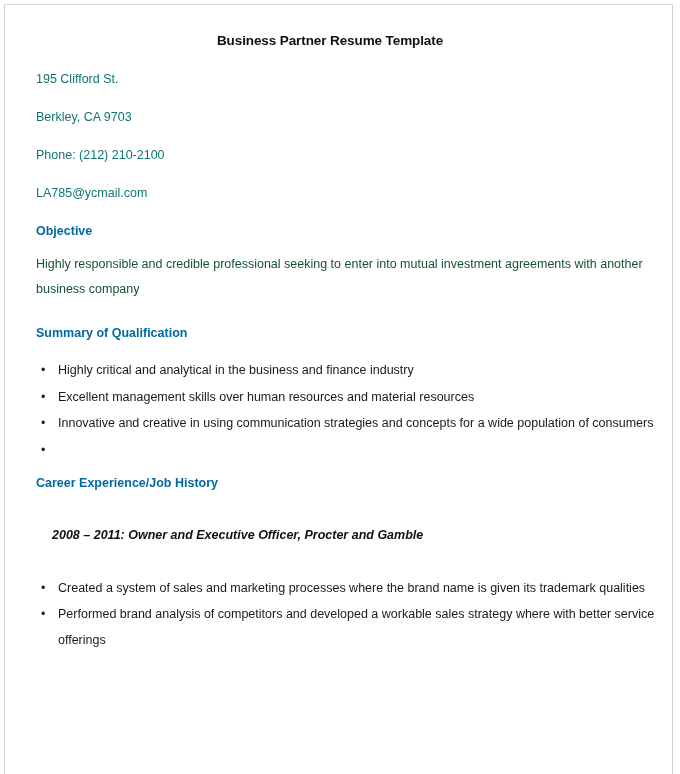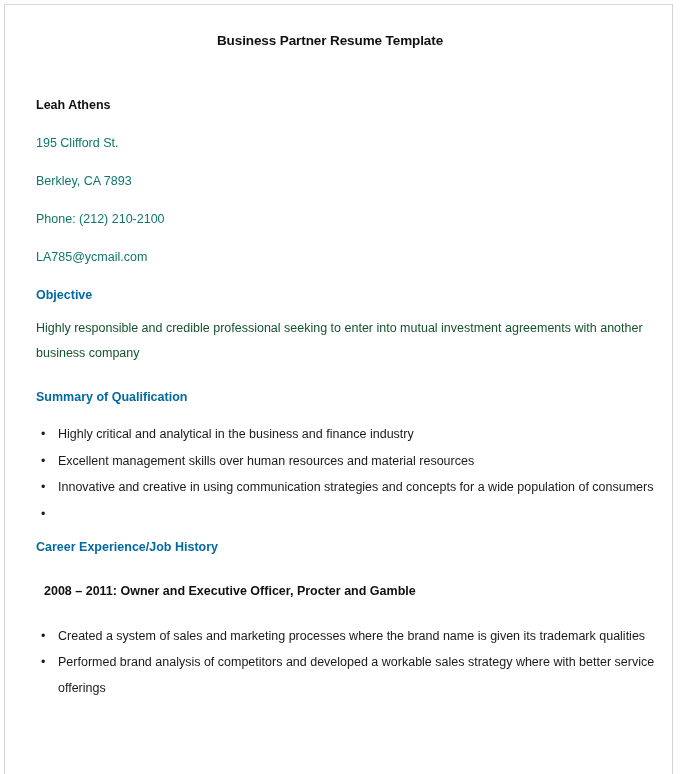--- a/index.html
+++ b/index.html
@@ -110,22 +110,23 @@
     color: #14532d;
     margin: 0;
     padding-top: 14px;
     max-width: 622px;
   }
 
   .job-heading {
     font-size: 12.5px;
     font-weight: bold;
     color: #111111;
-    margin: 8px;
+    margin: 16px;
     padding-top: 22px;
+    font-style: italic;
   }
 
   .bullet-list {
     list-style: none;
     margin: 0;
     padding: 0;
     padding-top: 18px;
   }
 
   .bullet-item {
@@ -155,25 +156,24 @@
   <div class="edge-top"></div>
   <div class="edge-left"></div>
   <div class="edge-right"></div>
 
   <div class="sheet">
 
     <h1 class="doc-title">Business Partner Resume Template</h1>
 
     <div class="content">
 
-      <div class="person-name">Leah Athens</div>
 
       <div class="contact-line">195 Clifford St.</div>
 
-      <div class="contact-line">Berkley, CA 7893</div>
+      <div class="contact-line">Berkley, CA 9703</div>
 
       <div class="contact-line">Phone: (212) 210-2100</div>
 
       <div class="contact-line">LA785@ycmail.com</div>
 
       <div class="section-heading">Objective</div>
 
       <p class="body-para">Highly responsible and credible professional seeking to enter into mutual investment agreements with another business company</p>
 
       <div class="section-heading">Summary of Qualification</div>

